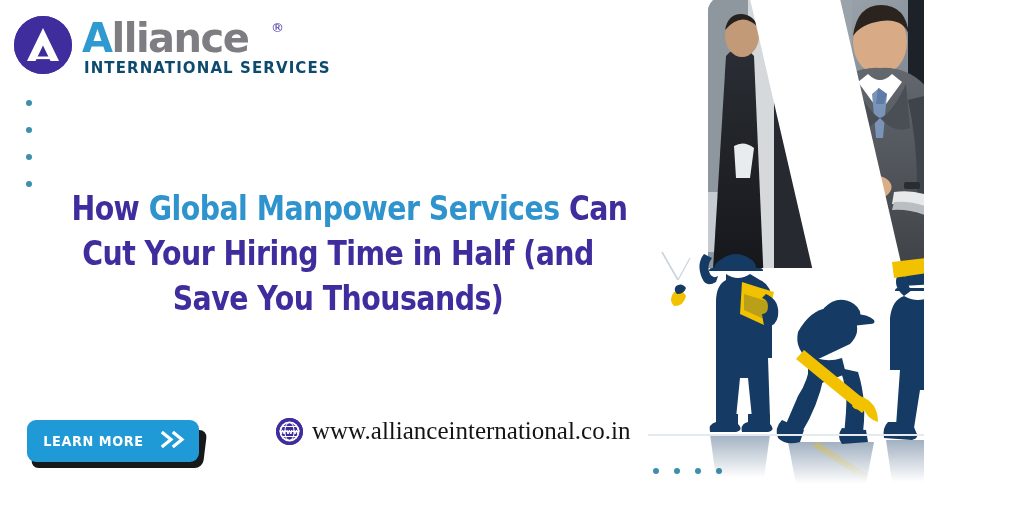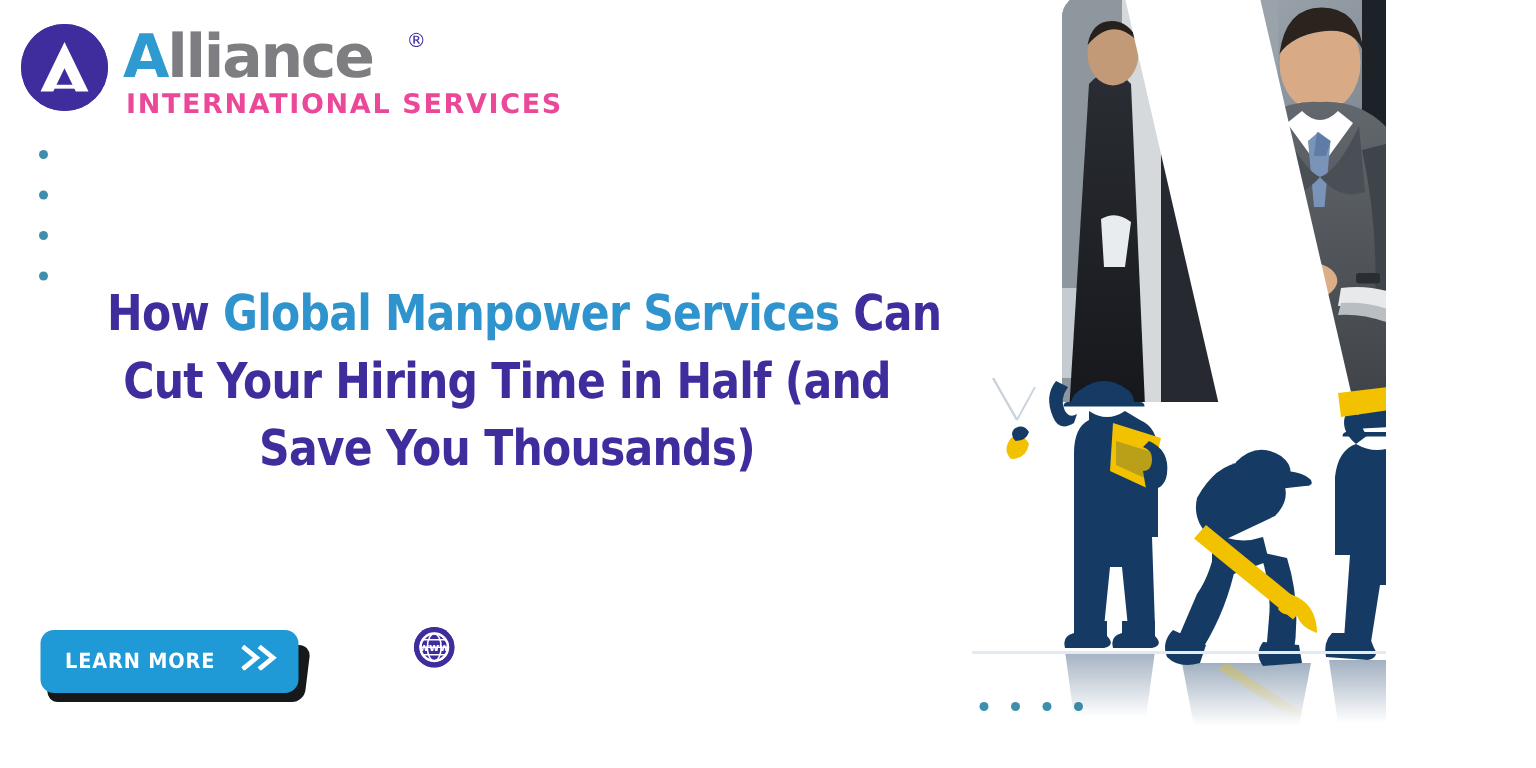--- a/index.html
+++ b/index.html
@@ -63,23 +63,23 @@
     font-size: 13px;
     color: #3f2d9e;
     font-family: "DejaVu Sans", sans-serif;
   }
   .logo-sub {
     position: absolute;
     left: 2px;
     top: 41px;
     font-family: "DejaVu Sans", sans-serif;
     font-weight: bold;
-    font-size: 18px;
+    font-size: 15px;
     letter-spacing: 1.1px;
-    color: #ec4899;
+    color: #0c4a6e;
     white-space: nowrap;
   }
 
   
   .dot {
     position: absolute;
     width: 6px;
     height: 6px;
     border-radius: 50%;
     background: #3d8fab;
@@ -282,20 +282,21 @@
           <circle cx="13.5" cy="13.5" r="10" fill="#ffffff"></circle>
           <circle cx="13.5" cy="13.5" r="9" fill="#3f2d9e"></circle>
           <ellipse cx="13.5" cy="13.5" rx="4.6" ry="9" fill="none" stroke="#ffffff" stroke-width="1"></ellipse>
           <line x1="4.5" y1="13.5" x2="22.5" y2="13.5" stroke="#ffffff" stroke-width="1"></line>
           <line x1="6" y1="8.5" x2="21" y2="8.5" stroke="#ffffff" stroke-width="1"></line>
           <line x1="6" y1="18.5" x2="21" y2="18.5" stroke="#ffffff" stroke-width="1"></line>
           <circle cx="13.5" cy="13.5" r="9" fill="none" stroke="#ffffff" stroke-width="1.4"></circle>
           <text x="13.5" y="16.2" font-family="DejaVu Sans, sans-serif" font-size="7.4" font-weight="bold" fill="#ffffff" text-anchor="middle">www</text>
         </svg>
       </span>
+      <span class="contact-text">www.allianceinternational.co.in</span>
     </div>
   </div>
 
   <div id="dots-bottom">
     <span class="dot" style="left:653px"></span>
     <span class="dot" style="left:674px"></span>
     <span class="dot" style="left:695px"></span>
     <span class="dot" style="left:716px"></span>
   </div>
 

